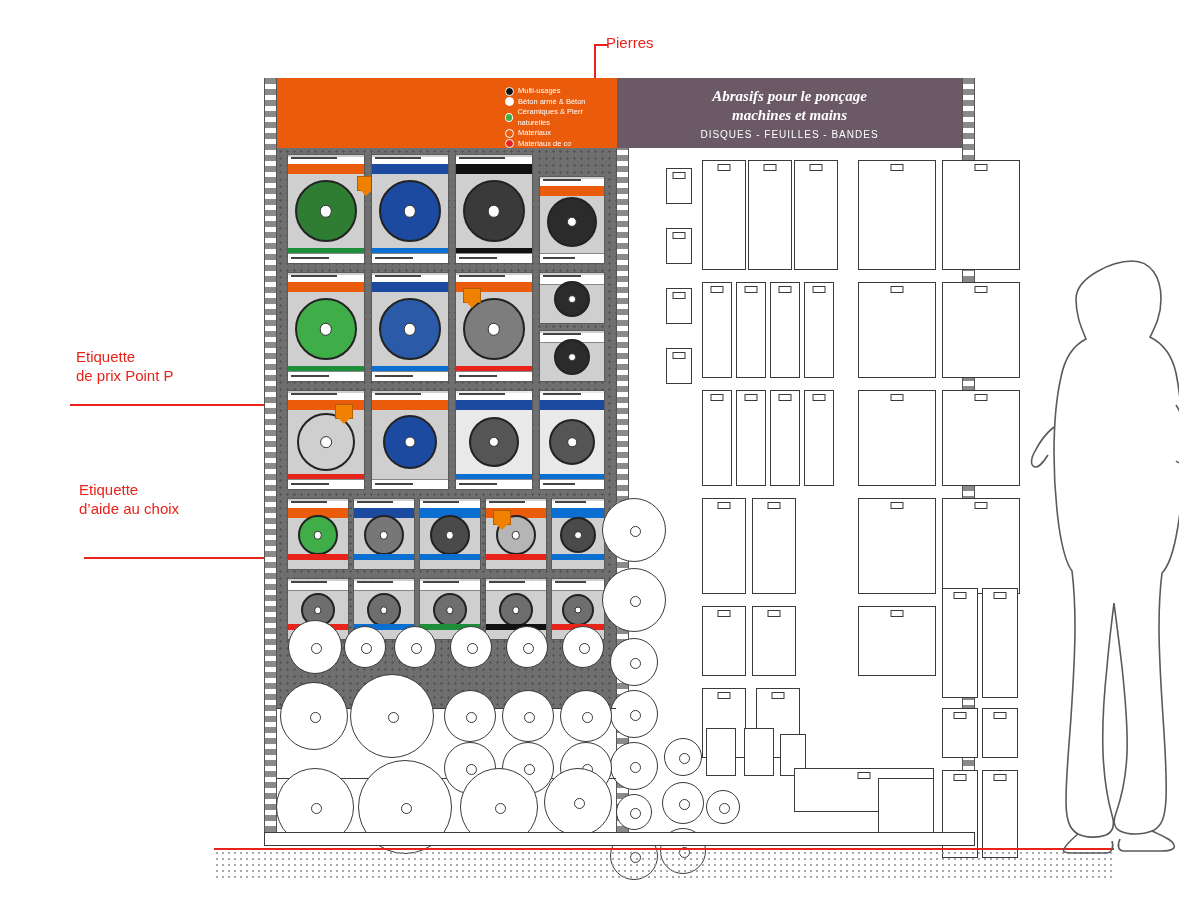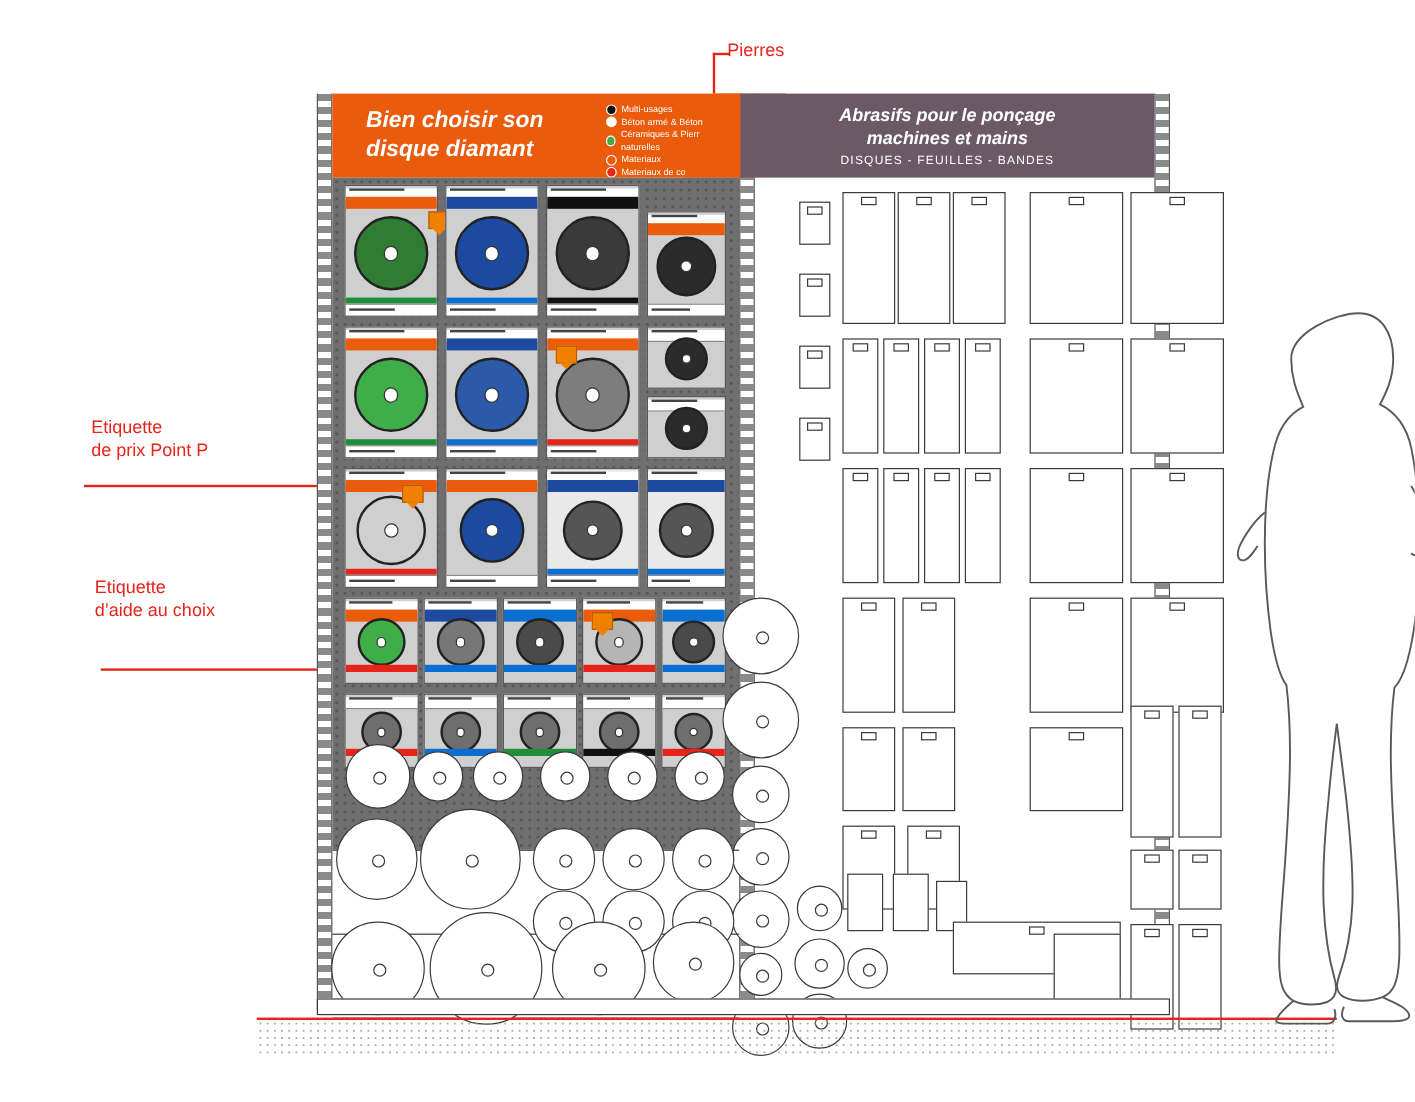--- a/index.html
+++ b/index.html
@@ -24,21 +24,21 @@
 
   
   .banner{position:absolute;left:13px;top:0;right:13px;height:70px;display:flex;}
   .banner-left{width:340px;background:#ea5b0c;position:relative;}
   .banner-left .title{position:absolute;left:28px;top:11px;color:#fff;font-weight:bold;font-style:italic;font-size:19px;line-height:24px;white-space:pre;}
   .legend{position:absolute;left:228px;top:8px;font-size:7.5px;color:#fff;line-height:10.5px;}
   .legend div{display:flex;align-items:center;gap:4px;}
   .dot{width:7px;height:7px;border-radius:50%;display:inline-block;border:1px solid #fff;}
   .banner-skew{position:absolute;left:318px;top:0;width:60px;height:70px;background:#ea5b0c;transform:skewX(-20deg);transform-origin:top left;}
   .banner-right{flex:1;background:#6b5a66;position:relative;display:flex;flex-direction:column;align-items:center;justify-content:center;}
-  .banner-right .t1{color:#fff;font-weight:bold;font-style:italic;font-size:15px;line-height:19px;text-align:center;}
+  .banner-right .t1{color:#fff;font-weight:bold;font-style:italic;font-size:15px;line-height:19px;text-align:center;font-family:Liberation Serif, serif;}
   .banner-right .t2{color:#fff;font-size:10px;letter-spacing:1px;margin-top:4px;}
 
   
   .bay-left{position:absolute;left:13px;top:70px;width:339px;height:560px;
     background:#6f6f6f;
     background-image:radial-gradient(#555 1px, transparent 1.2px);
     background-size:7px 7px;}
   .pegcard{position:absolute;background:#cfcfcf;border:1px solid #5a5a5a;box-sizing:border-box;overflow:hidden;}
   .pegcard .hdr{height:9px;background:#fff;border-bottom:1px solid #888;}
   .pegcard .hdr i{display:block;width:60%;height:2px;background:#444;margin:2px 0 0 3px;}
@@ -94,22 +94,20 @@
   <div class="arrowhead" style="left:280px;top:553px;"></div>
 
   <div class="gondola">
 
     <div class="upright l"></div>
     <div class="upright m"></div>
     <div class="upright r"></div>
 
     <div class="banner">
       <div class="banner-left">
-        <div class="title">Bien choisir son
-disque diamant</div>
         <div class="legend">
           <div>
               <span class="dot" style="background:#111"></span>
               <span>Multi-usages</span>
             </div>
           <div>
               <span class="dot" style="background:#fff"></span>
               <span>Béton armé &amp; Béton</span>
             </div>
           <div>

